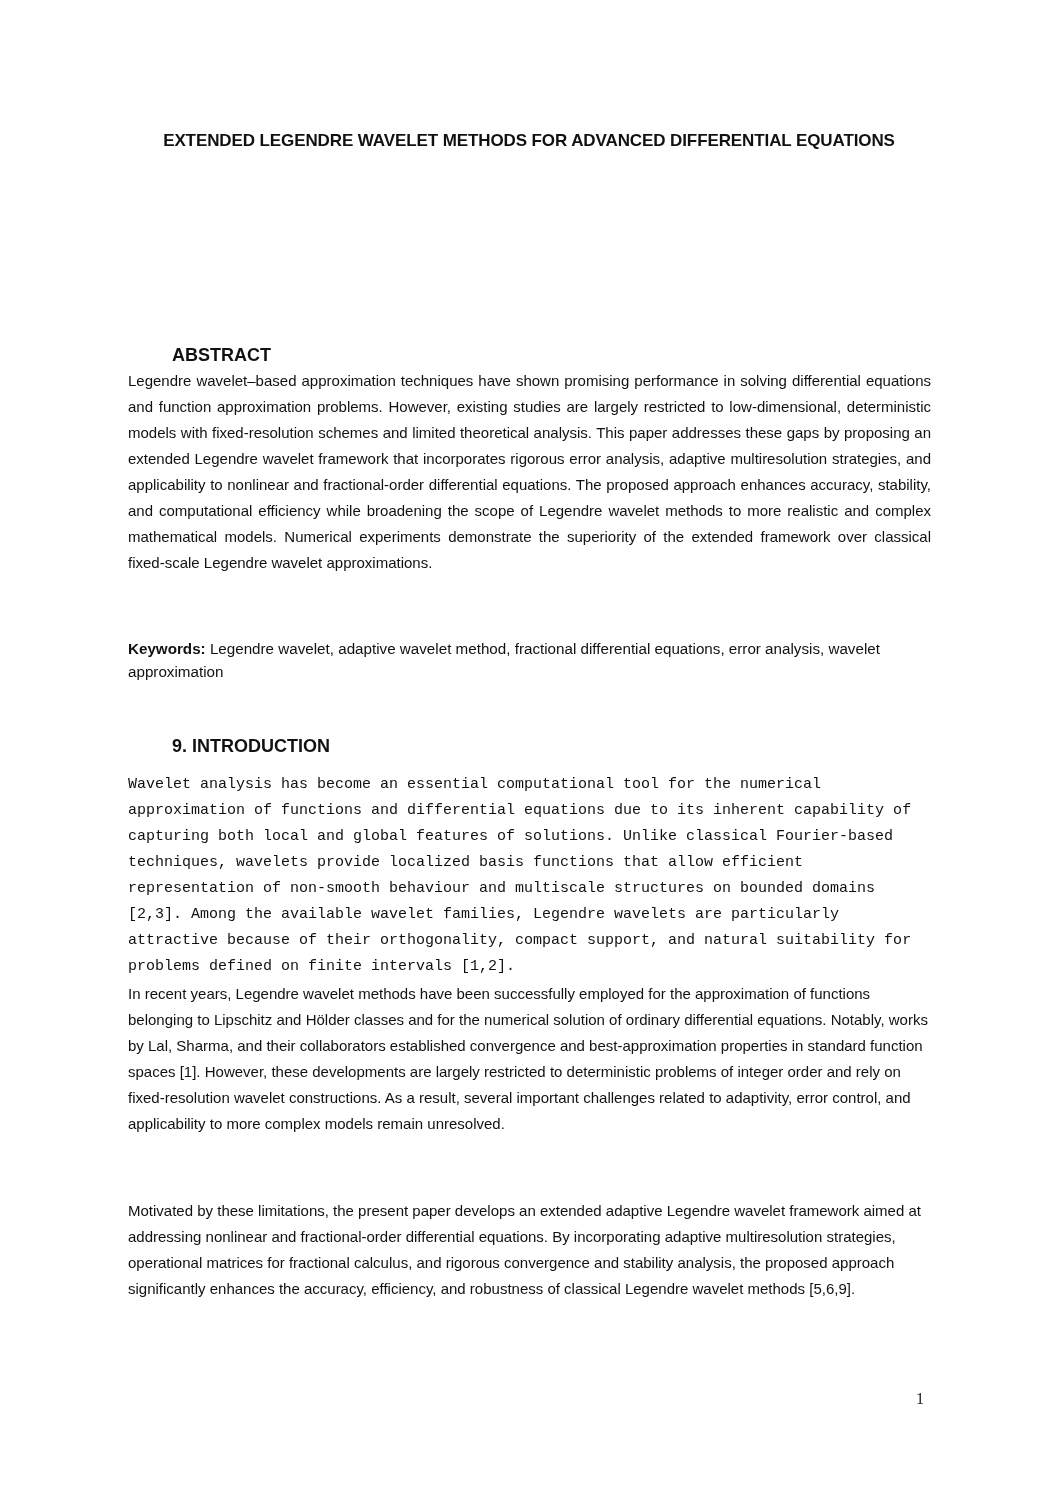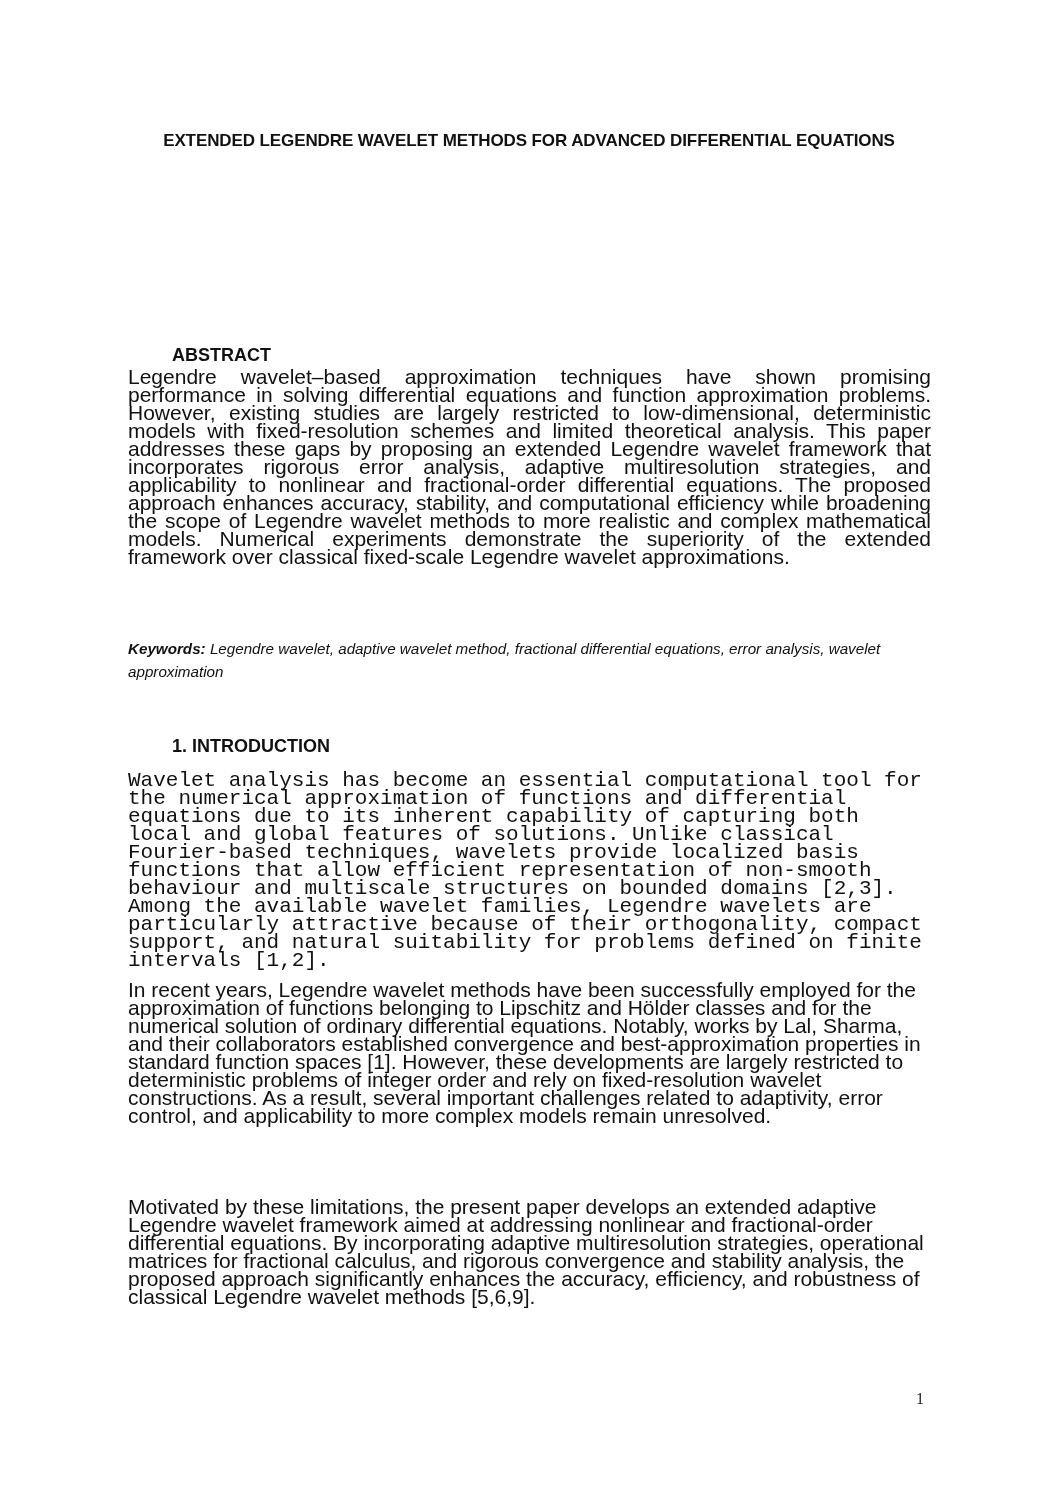--- a/index.html
+++ b/index.html
@@ -41,28 +41,28 @@
       font-size: 18px;
       line-height: 24px;
       margin-left: 44px;
     }
     #abstract-heading { top: 343px; }
     #intro-heading { top: 734px; }
     .para {
       position: absolute;
       left: 128px;
       width: 803px;
-      font-size: 21px;
-      line-height: 18px;
+      font-size: 15px;
+      line-height: 26px;
       margin: 0;
     }
     .justify { text-align: justify; text-align-last: left; }
     .left { text-align: left; }
     #abstract-body { top: 368px; }
-    #keywords { top: 637px; font-size: 15.2px; line-height: 23px; font-style: italic; }
+    #keywords { top: 637px; font-size: 15.2px; line-height: 23px; }
     #keywords .kw-label { font-weight: bold; }
     #intro-p1 { top: 772px; font-family: Liberation Mono, monospace; }
     #intro-p2 { top: 981px; }
     #intro-p3 { top: 1190px; margin-top: 8px; }
     .page-number {
       position: absolute;
       left: 916px;
       top: 1390px;
       width: 20px;
       font-family: "Liberation Serif", serif;
@@ -75,19 +75,19 @@
 <body>
 
 <div class="page">
   <div class="title" id="paper-title">EXTENDED LEGENDRE WAVELET METHODS FOR ADVANCED DIFFERENTIAL EQUATIONS</div>
 
   <div class="section-heading" id="abstract-heading">ABSTRACT</div>
   <p class="para justify" id="abstract-body">Legendre wavelet–based approximation techniques have shown promising performance in solving differential equations and function approximation problems. However, existing studies are largely restricted to low-dimensional, deterministic models with fixed-resolution schemes and limited theoretical analysis. This paper addresses these gaps by proposing an extended Legendre wavelet framework that incorporates rigorous error analysis, adaptive multiresolution strategies, and applicability to nonlinear and fractional-order differential equations. The proposed approach enhances accuracy, stability, and computational efficiency while broadening the scope of Legendre wavelet methods to more realistic and complex mathematical models. Numerical experiments demonstrate the superiority of the extended framework over classical fixed-scale Legendre wavelet approximations.</p>
 
   <p class="para left" id="keywords"><span class="kw-label">Keywords:</span><span> Legendre wavelet, adaptive wavelet method, fractional differential equations, error analysis, wavelet approximation</span></p>
 
-  <div class="section-heading" id="intro-heading">1. INTRODUCTION</div>
+  <div class="section-heading" id="intro-heading">9. INTRODUCTION</div>
   <p class="para left" id="intro-p1">Wavelet analysis has become an essential computational tool for the numerical approximation of functions and differential equations due to its inherent capability of capturing both local and global features of solutions. Unlike classical Fourier-based techniques, wavelets provide localized basis functions that allow efficient representation of non-smooth behaviour and multiscale structures on bounded domains [2,3]. Among the available wavelet families, Legendre wavelets are particularly attractive because of their orthogonality, compact support, and natural suitability for problems defined on finite intervals [1,2].</p>
   <p class="para left" id="intro-p2">In recent years, Legendre wavelet methods have been successfully employed for the approximation of functions belonging to Lipschitz and Hölder classes and for the numerical solution of ordinary differential equations. Notably, works by Lal, Sharma, and their collaborators established convergence and best-approximation properties in standard function spaces [1]. However, these developments are largely restricted to deterministic problems of integer order and rely on fixed-resolution wavelet constructions. As a result, several important challenges related to adaptivity, error control, and applicability to more complex models remain unresolved.</p>
   <p class="para left" id="intro-p3">Motivated by these limitations, the present paper develops an extended adaptive Legendre wavelet framework aimed at addressing nonlinear and fractional-order differential equations. By incorporating adaptive multiresolution strategies, operational matrices for fractional calculus, and rigorous convergence and stability analysis, the proposed approach significantly enhances the accuracy, efficiency, and robustness of classical Legendre wavelet methods [5,6,9].</p>
 
   <div class="page-number">1</div>
 </div>
 
 </body></html>

